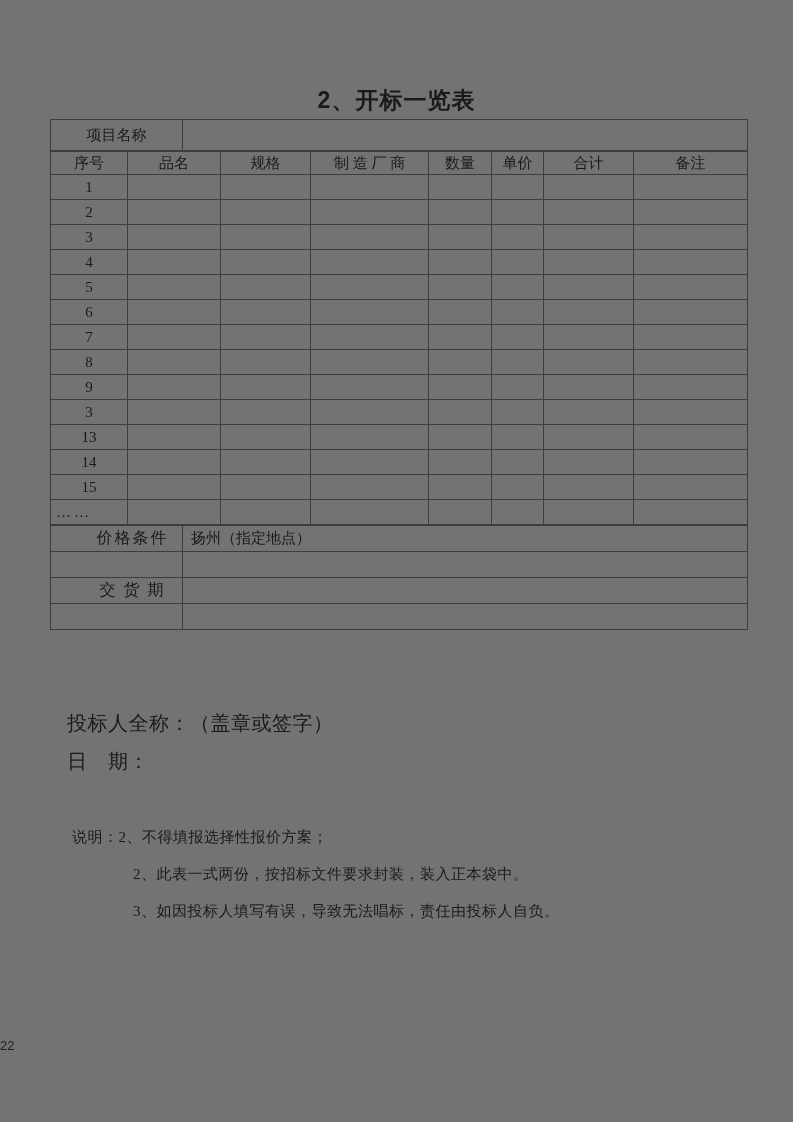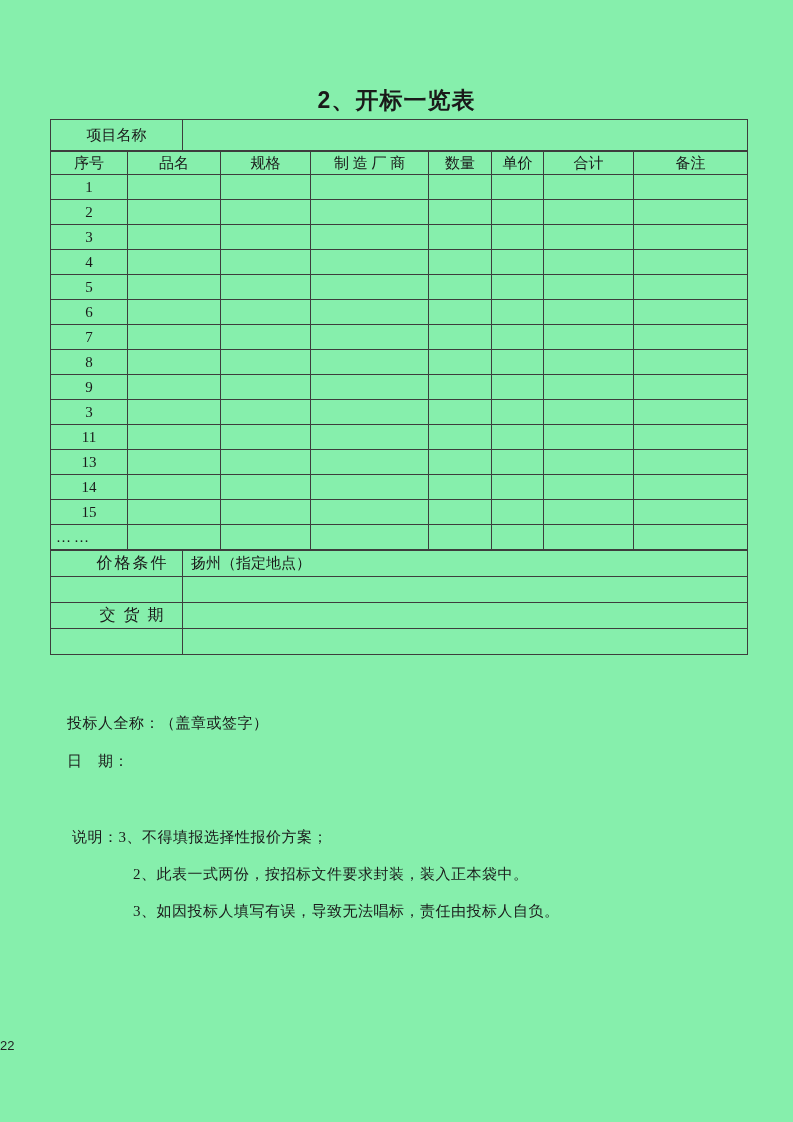--- a/index.html
+++ b/index.html
@@ -1,20 +1,20 @@
 <!DOCTYPE html>
 <html><head>
 <meta charset="utf-8">
 <style>
   html, body { margin: 0; padding: 0; background: #ffffff; }
   .page {
     position: relative;
     width: 793px;
     height: 1122px;
-    background: #86efac;
+    background: #737373;
     font-family: "Liberation Serif", "DejaVu Serif", serif;
     color: #1a1a1a;
     overflow: hidden;
   }
   .title {
     position: absolute;
     top: 85px;
     left: 0;
     width: 100%;
     text-align: center;
@@ -43,21 +43,21 @@
   .main-table td.th { height: 22px; }
   .main-table td.body-td { height: 24px; }
   .main-table td.dots { text-align: left; padding-left: 5px; letter-spacing: 3px; }
   .footer-table td { height: 25px; }
   .footer-table td.flabel { font-size: 16px; letter-spacing: 2px; padding-left: 32px; }
   .footer-table td.fvalue { text-align: left; padding-left: 8px; }
   .sig {
     position: absolute;
     left: 67px;
     top: 712px;
-    font-size: 15px;
+    font-size: 20px;
   }
   .sig .sig-line { line-height: 22px; margin-bottom: 16px; letter-spacing: 0.5px; }
   .notes {
     position: absolute;
     left: 72px;
     top: 826px;
     font-size: 15px;
   }
   .notes .note-line { line-height: 22px; margin-bottom: 15px; letter-spacing: 0.5px; }
   .notes .indent { margin-left: 61px; }
@@ -210,30 +210,20 @@
             <td class="body-td">3</td>
             <td class="body-td"></td>
             <td class="body-td"></td>
             <td class="body-td"></td>
             <td class="body-td"></td>
             <td class="body-td"></td>
             <td class="body-td"></td>
             <td class="body-td"></td>
           </tr>
           <tr>
-            <td class="body-td">11</td>
-            <td class="body-td"></td>
-            <td class="body-td"></td>
-            <td class="body-td"></td>
-            <td class="body-td"></td>
-            <td class="body-td"></td>
-            <td class="body-td"></td>
-            <td class="body-td"></td>
-          </tr>
-          <tr>
             <td class="body-td">13</td>
             <td class="body-td"></td>
             <td class="body-td"></td>
             <td class="body-td"></td>
             <td class="body-td"></td>
             <td class="body-td"></td>
             <td class="body-td"></td>
             <td class="body-td"></td>
           </tr>
           <tr>
@@ -296,21 +286,21 @@
 
   </div>
 
   <div class="sig">
     <div class="sig-line">投标人全称：（盖章或签字）</div>
     <div class="sig-line">日　期：</div>
   </div>
 
   <div class="notes">
     <div class="note-line">
-      <span>说明：</span><span>3、不得填报选择性报价方案；</span>
+      <span>说明：</span><span>2、不得填报选择性报价方案；</span>
     </div>
     <div class="note-line indent">2、此表一式两份，按招标文件要求封装，装入正本袋中。</div>
     <div class="note-line indent">3、如因投标人填写有误，导致无法唱标，责任由投标人自负。</div>
   </div>
 
   <div class="pagenum">22</div>
 
 </div>
 
 </body></html>

